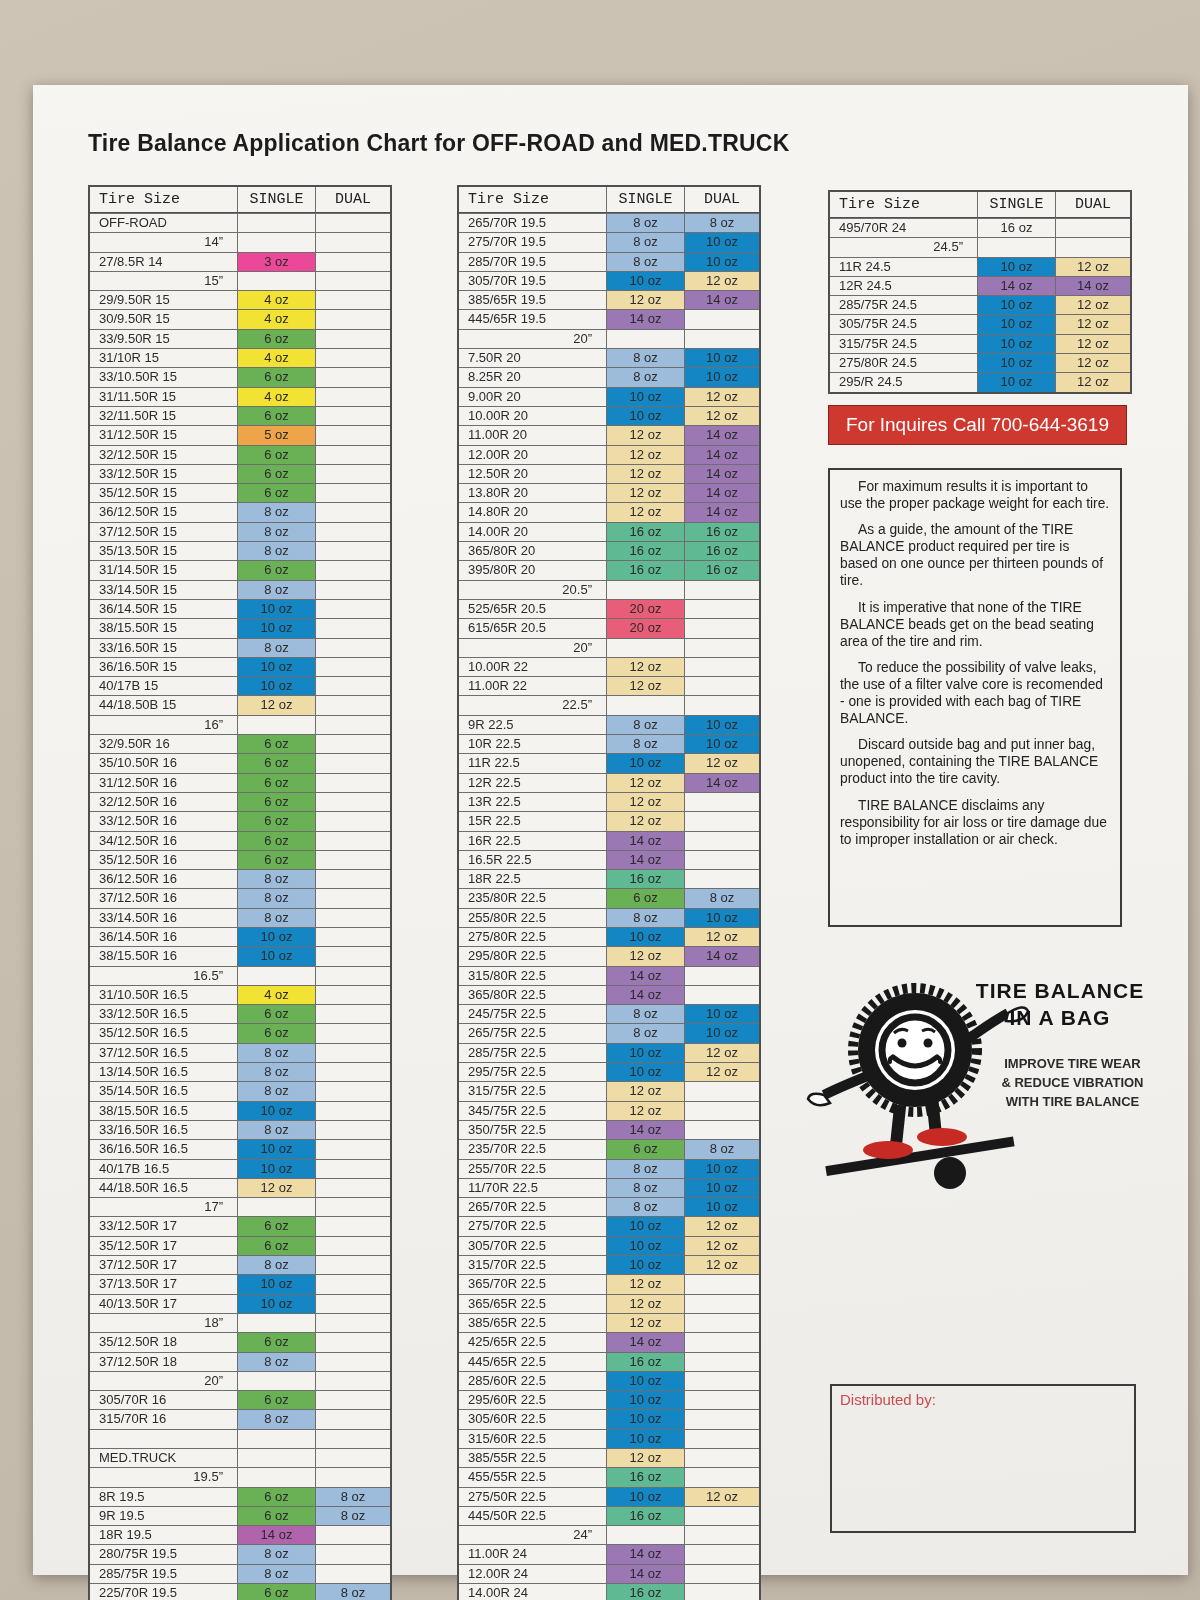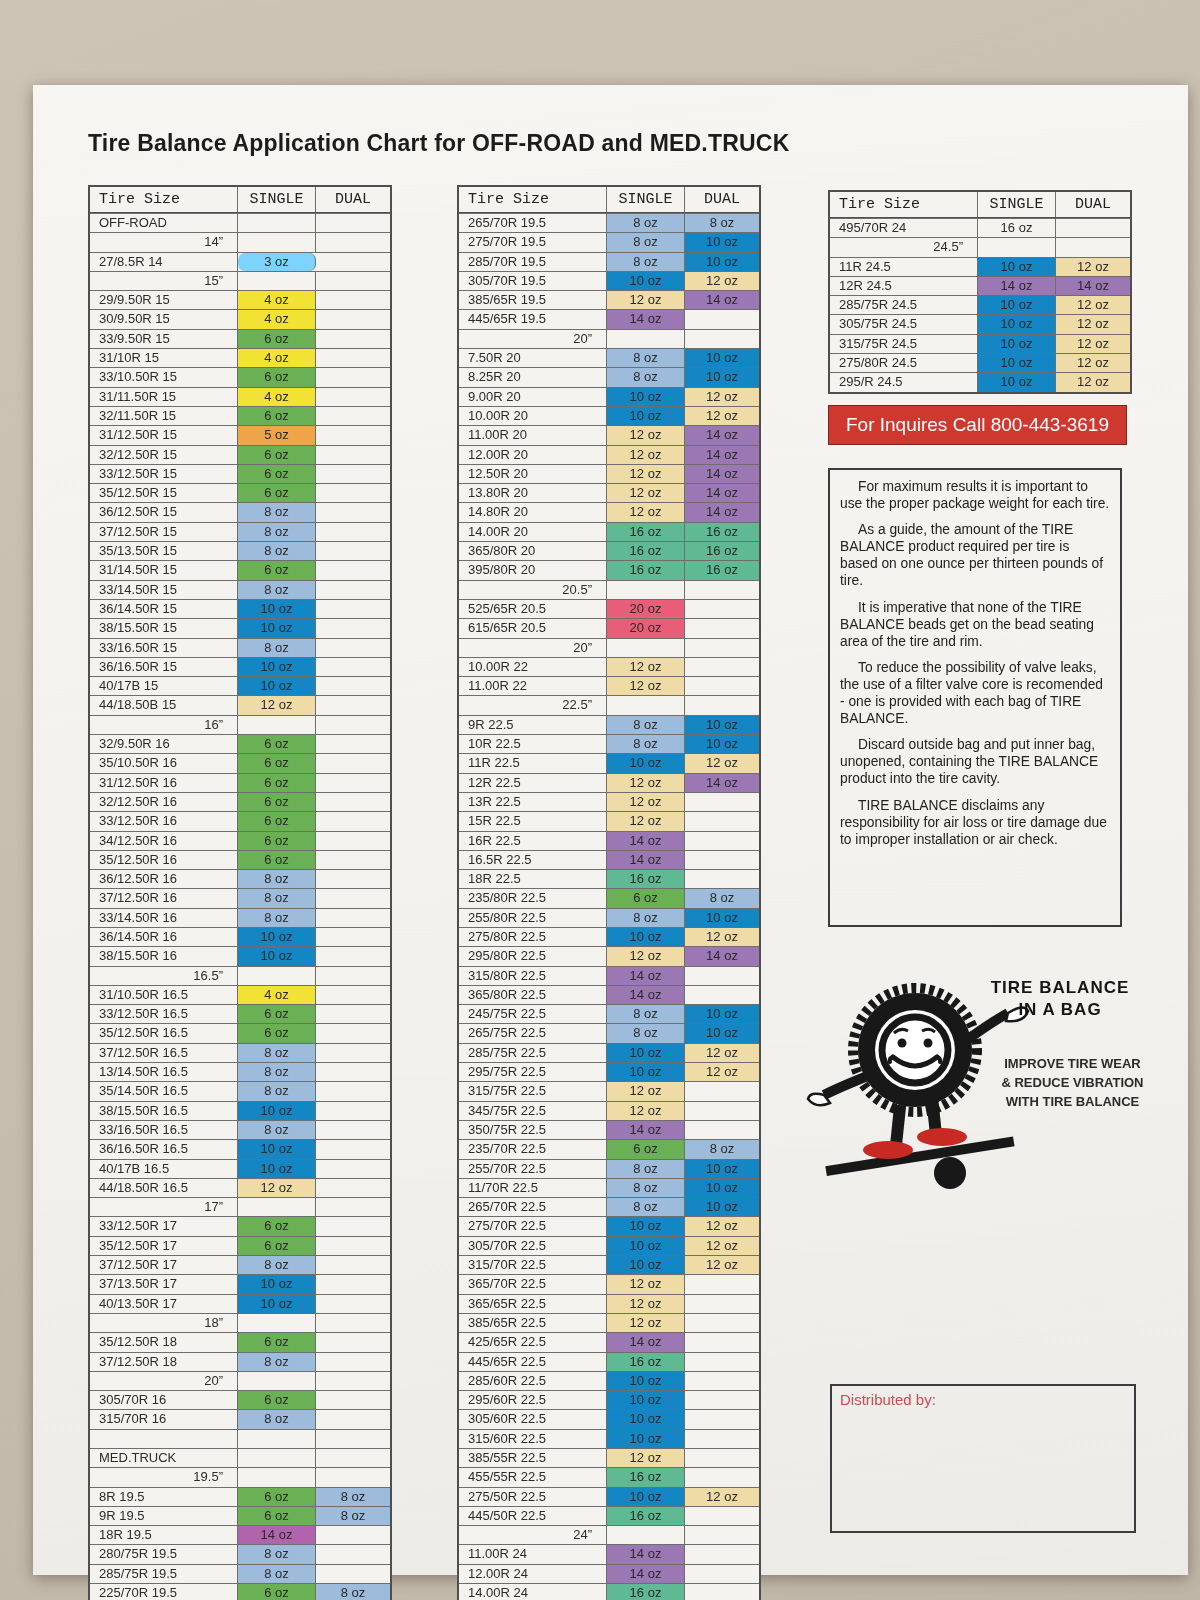--- a/index.html
+++ b/index.html
@@ -26,21 +26,21 @@
   .sec{text-align:left;}
   #banner{position:absolute;left:828px;top:405px;width:297px;height:38px;
     background:#cf382f;border:1px solid #7e241e;display:flex;align-items:center;
     justify-content:center;color:#fff;font-size:19px;}
   #info-box{position:absolute;left:828px;top:468px;width:294px;height:459px;
     border:2px solid #3c3c3c;box-sizing:border-box;padding:8px 10px;font-size:13.8px;
     line-height:1.24;color:#222;}
   #info-box p{margin:0 0 9px 0;text-indent:18px;}
   #logo-block{position:absolute;left:800px;top:945px;width:360px;height:250px;}
   #logo-title{position:absolute;left:160px;top:32px;width:200px;text-align:center;
-    font-weight:bold;font-size:17px;letter-spacing:1px;color:#151515;line-height:1.3;}
+    font-weight:bold;font-size:21px;letter-spacing:1px;color:#151515;line-height:1.3;}
   #logo-tagline{position:absolute;left:185px;top:110px;width:175px;text-align:center;
     font-weight:bold;font-size:13px;color:#2b2b2b;line-height:1.45;}
   #company-block{position:absolute;left:843px;top:1205px;width:330px;}
   #company-name{font-size:21px;font-weight:bold;font-style:italic;color:#222;margin-bottom:8px;}
   .addr-line{font-size:13.5px;color:#333;line-height:1.3;margin-bottom:3px;}
   .addr-line .lbl{display:inline-block;width:52px;}
   #distributed-box{position:absolute;left:830px;top:1384px;width:306px;height:149px;
     border:2px solid #3c3c3c;box-sizing:border-box;padding:5px 8px;}
   #distributed-label{color:#cc4a52;font-size:15px;}
 </style>
@@ -63,21 +63,21 @@
         <div class="cell c-single"></div>
         <div class="cell c-dual"></div>
       </div>
       <div class="t-row">
         <div class="cell c-size inch">14”</div>
         <div class="cell c-single"></div>
         <div class="cell c-dual"></div>
       </div>
       <div class="t-row">
         <div class="cell c-size">27/8.5R 14</div>
-        <div class="cell c-single" style="background: #7dd3fc; border-radius: 7px;">3 oz</div>
+        <div class="cell c-single" style="background: #ec4899;">3 oz</div>
         <div class="cell c-dual"></div>
       </div>
       <div class="t-row">
         <div class="cell c-size inch">15”</div>
         <div class="cell c-single"></div>
         <div class="cell c-dual"></div>
       </div>
       <div class="t-row">
         <div class="cell c-size">29/9.50R 15</div>
         <div class="cell c-single" style="background: rgb(242, 226, 51);">4 oz</div>
@@ -832,21 +832,21 @@
         <div class="cell c-single" style="background: rgb(20, 134, 196);">10 oz</div>
         <div class="cell c-dual" style="background: rgb(238, 219, 166);">12 oz</div>
       </div>
       <div class="t-row">
         <div class="cell c-size">295/R 24.5</div>
         <div class="cell c-single" style="background: rgb(20, 134, 196);">10 oz</div>
         <div class="cell c-dual" style="background: rgb(238, 219, 166);">12 oz</div>
       </div>
     </div>
 
-  <div id="banner">For Inquires Call 800-443-3619</div>
+  <div id="banner">For Inquires Call 700-644-3619</div>
 
   <div id="info-box">
     <p>For maximum results it is important to use the proper package weight for each tire.</p>
     <p>As a guide, the amount of the TIRE BALANCE product required per tire is based on one ounce per thirteen pounds of tire.</p>
     <p>It is imperative that none of the TIRE BALANCE beads get on the bead seating area of the tire and rim.</p>
     <p>To reduce the possibility of valve leaks, the use of a filter valve core is recomended - one is provided with each bag of TIRE BALANCE.</p>
     <p>Discard outside bag and put inner bag, unopened, containing the TIRE BALANCE product into the tire cavity.</p>
     <p>TIRE BALANCE disclaims any responsibility for air loss or tire damage due to improper installation or air check.</p>
   </div>
 

